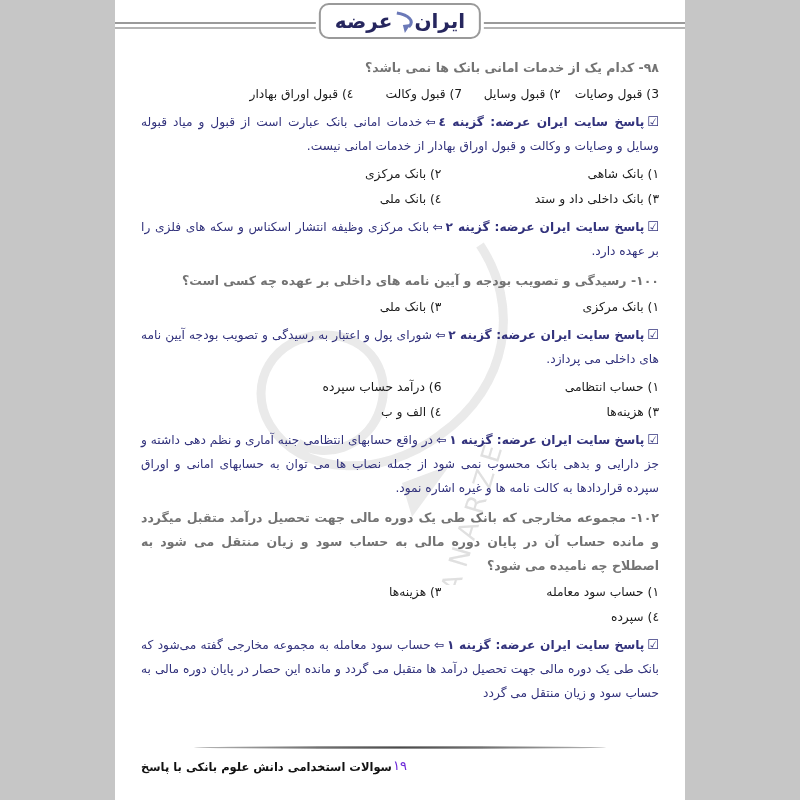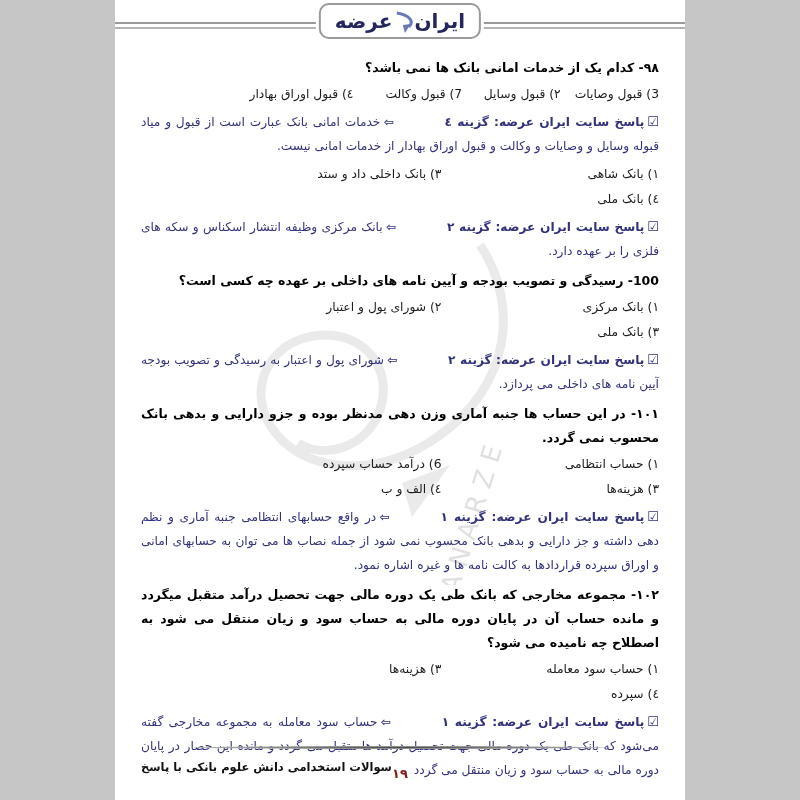--- a/index.html
+++ b/index.html
@@ -32,43 +32,43 @@
   .logo-arrow{margin:0 -2px;position:relative;top:2px;}
   
   .watermark{
     position:absolute;top:225px;left:35px;z-index:0;opacity:.75;
     pointer-events:none;
   }
   
   .content{position:relative;z-index:1;padding:0 26px;color:#161616;}
   .q-title{
     margin:6px 0 2px;font-size:12.5px;font-weight:bold;
-    line-height:24px;text-align:justify;color:#000000;
+    line-height:24px;text-align:justify;color:#737373;
   }
   .opts{display:grid;margin:2px 0;font-size:12.3px;line-height:25px;color:#1c1c1c;}
   .grid-4{grid-template-columns:19% 19% 21% 41%;}
   .grid-2{grid-template-columns:42% 58%;}
   .opts .opt{white-space:nowrap;overflow:hidden;}
   .answer{
     margin:3px 0 4px;font-size:12.2px;line-height:24px;
     color:#32327c;text-align:justify;
   }
   .answer .check{font-size:13px;margin-left:3px;}
-  .answer .ans-label{font-weight:bold;margin-left:48px;}
+  .answer .ans-label{font-weight:bold;}
   .answer .arrow{font-weight:bold;margin:0 3px;}
   
   .footer{position:absolute;left:0;right:0;bottom:0;height:56px;z-index:2;background:transparent;}
   .footer-line{
     position:absolute;top:2px;left:50%;transform:translateX(-50%);
     width:412px;height:3px;border-radius:50%;
     background:radial-gradient(ellipse at center,#4a4a4a 0%,#8a8a8a 45%,#c9c9c9 80%,rgba(255,255,255,0) 100%);
   }
   .page-num{
-    position:absolute;top:22px;left:50%;transform:translateX(-50%);
-    font-size:13px;color:#7f1d1d;font-weight:bold;
+    position:absolute;top:14px;left:50%;transform:translateX(-50%);
+    font-size:13px;color:#6d28d9;
   }
   .book-title{
     position:absolute;top:16px;left:26px;
     font-size:11.5px;font-weight:bold;color:#111;direction:rtl;
   }
 </style>
 </head>
 <body>
 
 <div class="page">
@@ -103,38 +103,37 @@
         <span class="opt">۲) قبول وسایل</span>
         <span class="opt">7) قبول وکالت</span>
         <span class="opt">٤) قبول اوراق بهادار</span>
       </div>
       <p class="answer"><span class="check">☑</span><span class="ans-label">پاسخ سایت ایران عرضه: گزینه ٤</span><span class="arrow">⇦</span><span>خدمات امانی بانک عبارت است از قبول و میاد قبوله وسایل و وصایات و وکالت و قبول اوراق بهادار از خدمات امانی نیست.</span></p>
     </section>
 
     <section>
       <div class="opts grid-2">
         <span class="opt">۱) بانک شاهی</span>
+        <span class="opt">۲) بانک مرکزی</span>
         <span class="opt">۳) بانک داخلی داد و ستد</span>
         <span class="opt">٤) بانک ملی</span>
       </div>
       <p class="answer"><span class="check">☑</span><span class="ans-label">پاسخ سایت ایران عرضه: گزینه ۲</span><span class="arrow">⇦</span><span>بانک مرکزی وظیفه انتشار اسکناس و سکه های فلزی را بر عهده دارد.</span></p>
     </section>
 
     <section>
-      <p class="q-title">100- رسیدگی و تصویب بودجه و آیین نامه های داخلی بر عهده چه کسی است؟</p>
+      <p class="q-title">۱۰۰- رسیدگی و تصویب بودجه و آیین نامه های داخلی بر عهده چه کسی است؟</p>
       <div class="opts grid-2">
         <span class="opt">۱) بانک مرکزی</span>
-        <span class="opt">۲) شورای پول و اعتبار</span>
         <span class="opt">۳) بانک ملی</span>
       </div>
       <p class="answer"><span class="check">☑</span><span class="ans-label">پاسخ سایت ایران عرضه: گزینه ۲</span><span class="arrow">⇦</span><span>شورای پول و اعتبار به رسیدگی و تصویب بودجه آیین نامه های داخلی می پردازد.</span></p>
     </section>
 
     <section>
-      <p class="q-title">۱۰۱- در این حساب ها جنبه آماری وزن دهی مدنظر بوده و جزو دارایی و بدهی بانک محسوب نمی گردد.</p>
       <div class="opts grid-2">
         <span class="opt">۱) حساب انتظامی</span>
         <span class="opt">6) درآمد حساب سپرده</span>
         <span class="opt">۳) هزینه‌ها</span>
         <span class="opt">٤) الف و ب</span>
       </div>
       <p class="answer"><span class="check">☑</span><span class="ans-label">پاسخ سایت ایران عرضه: گزینه ۱</span><span class="arrow">⇦</span><span>در واقع حسابهای انتظامی جنبه آماری و نظم دهی داشته و جز دارایی و بدهی بانک محسوب نمی شود از جمله نصاب ها می توان به حسابهای امانی و اوراق سپرده قراردادها به کالت نامه ها و غیره اشاره نمود.</span></p>
     </section>
 
     <section>

